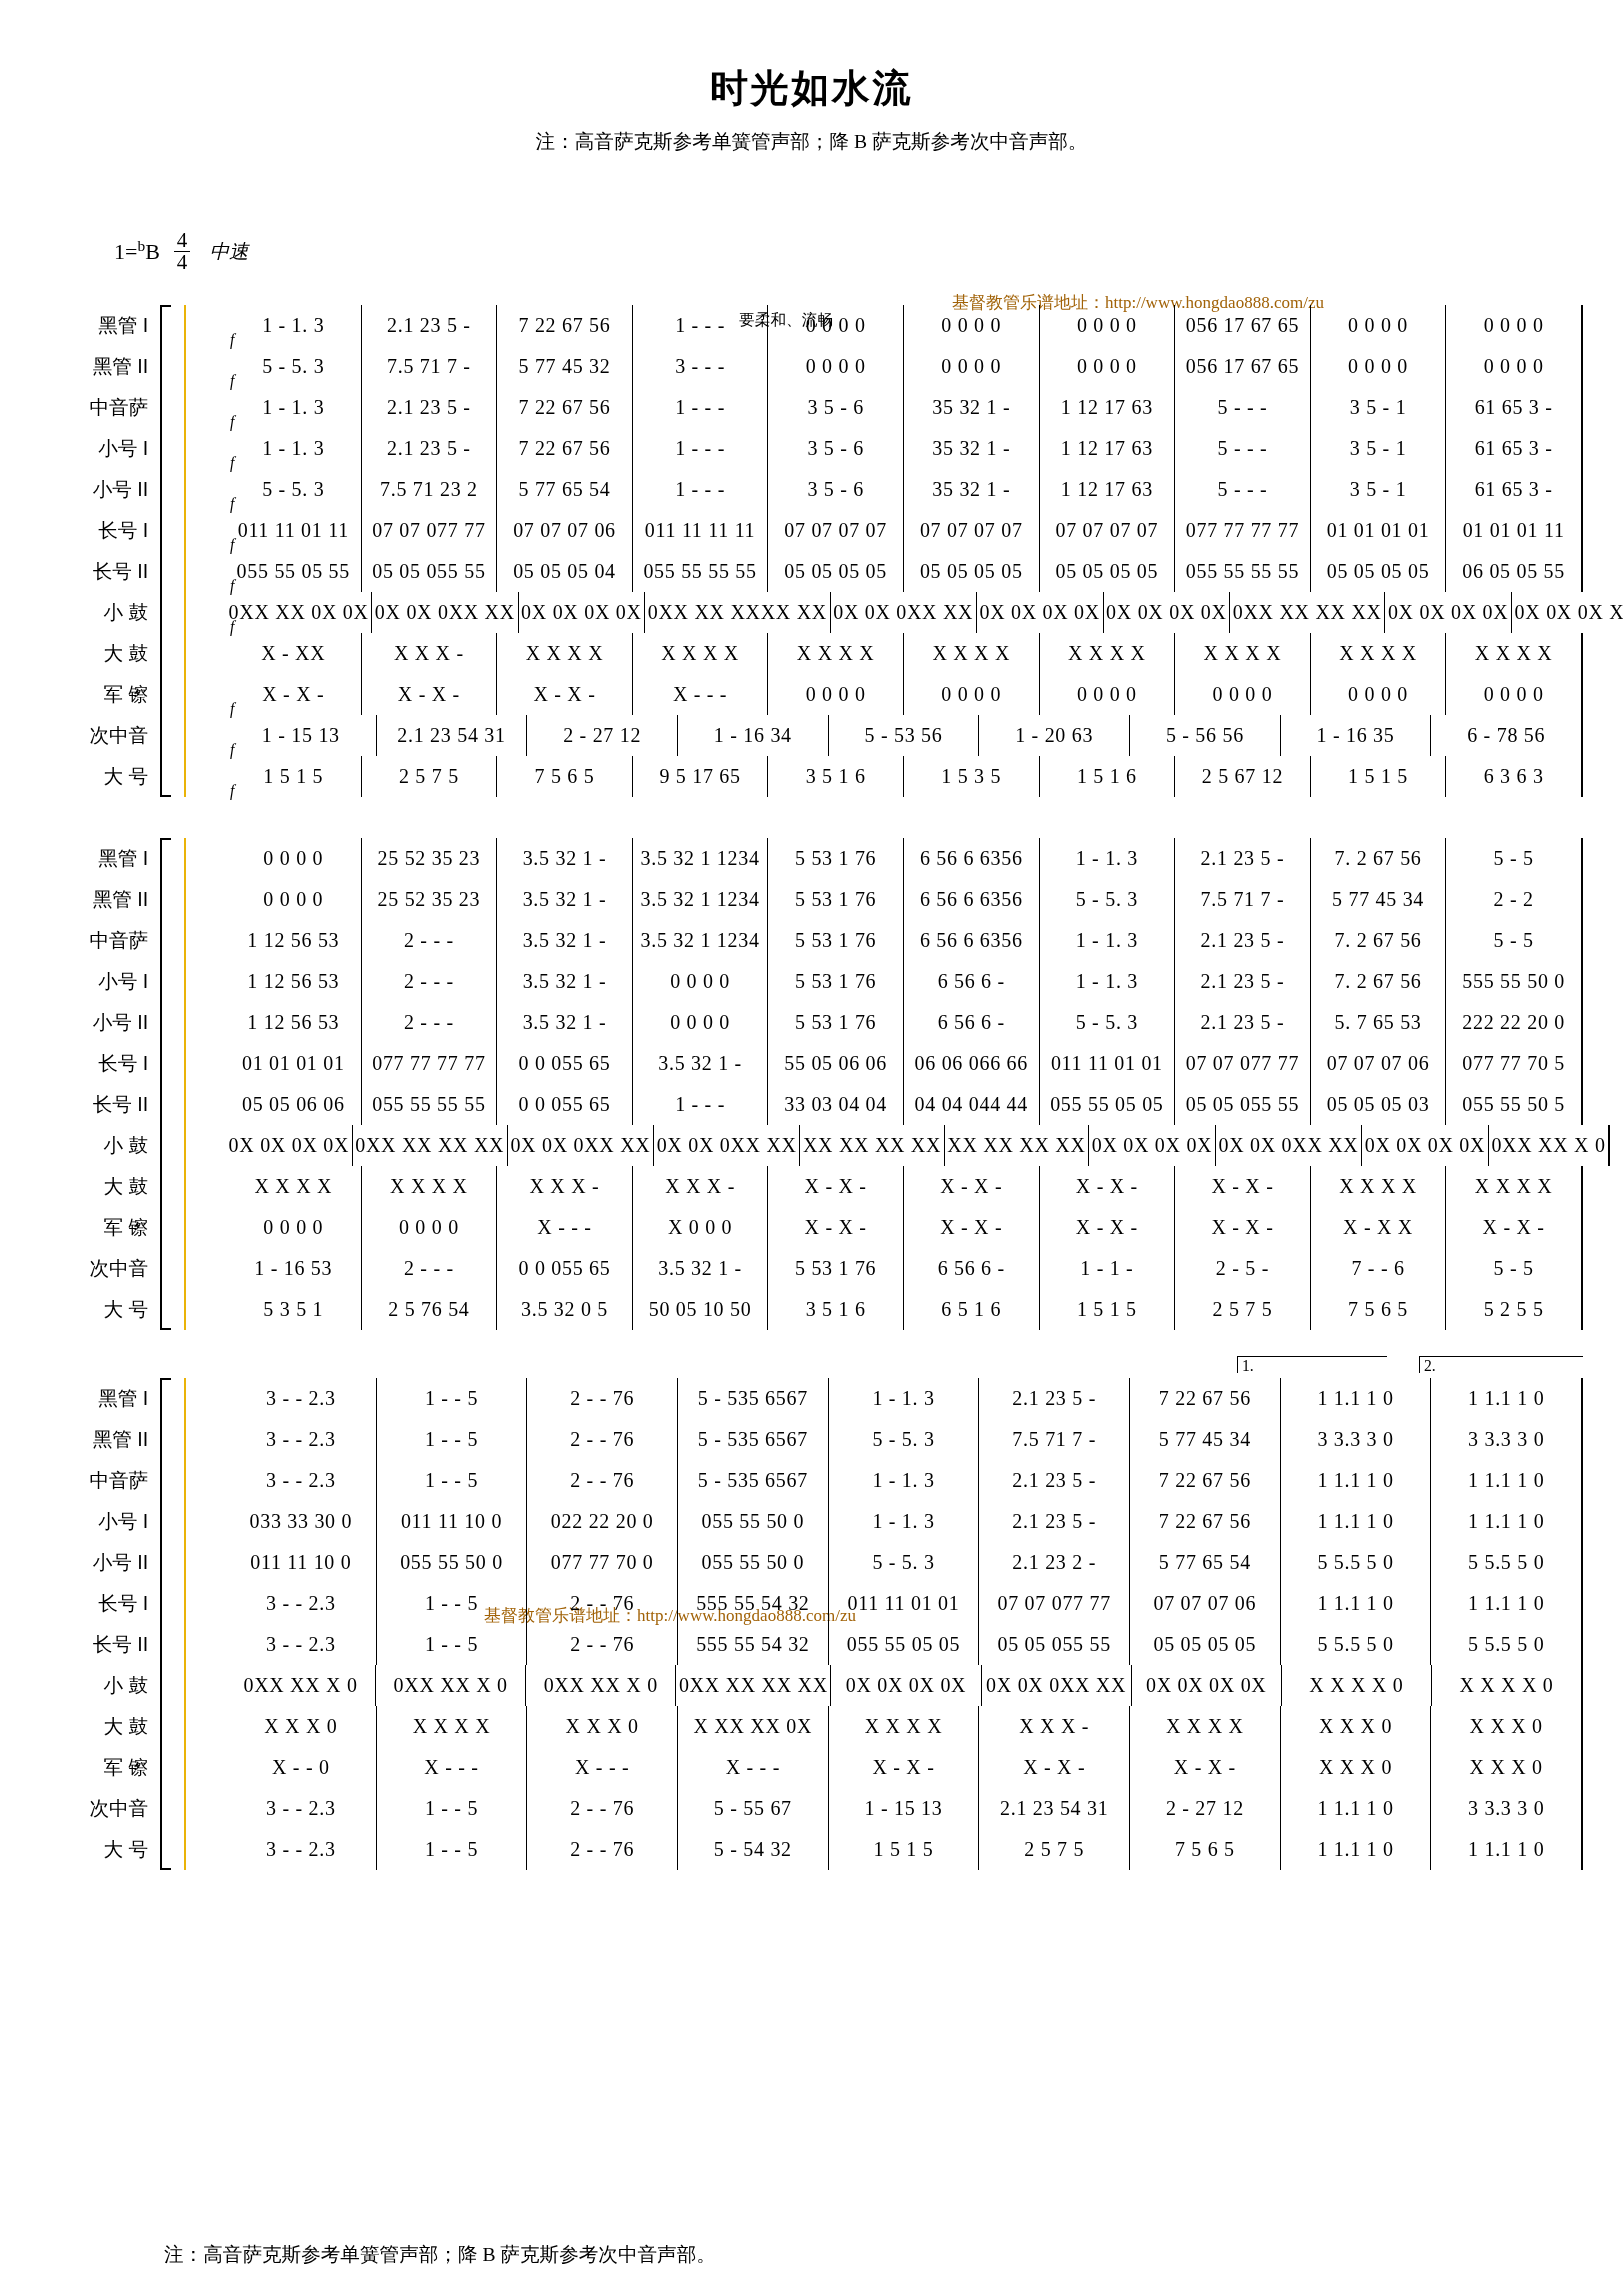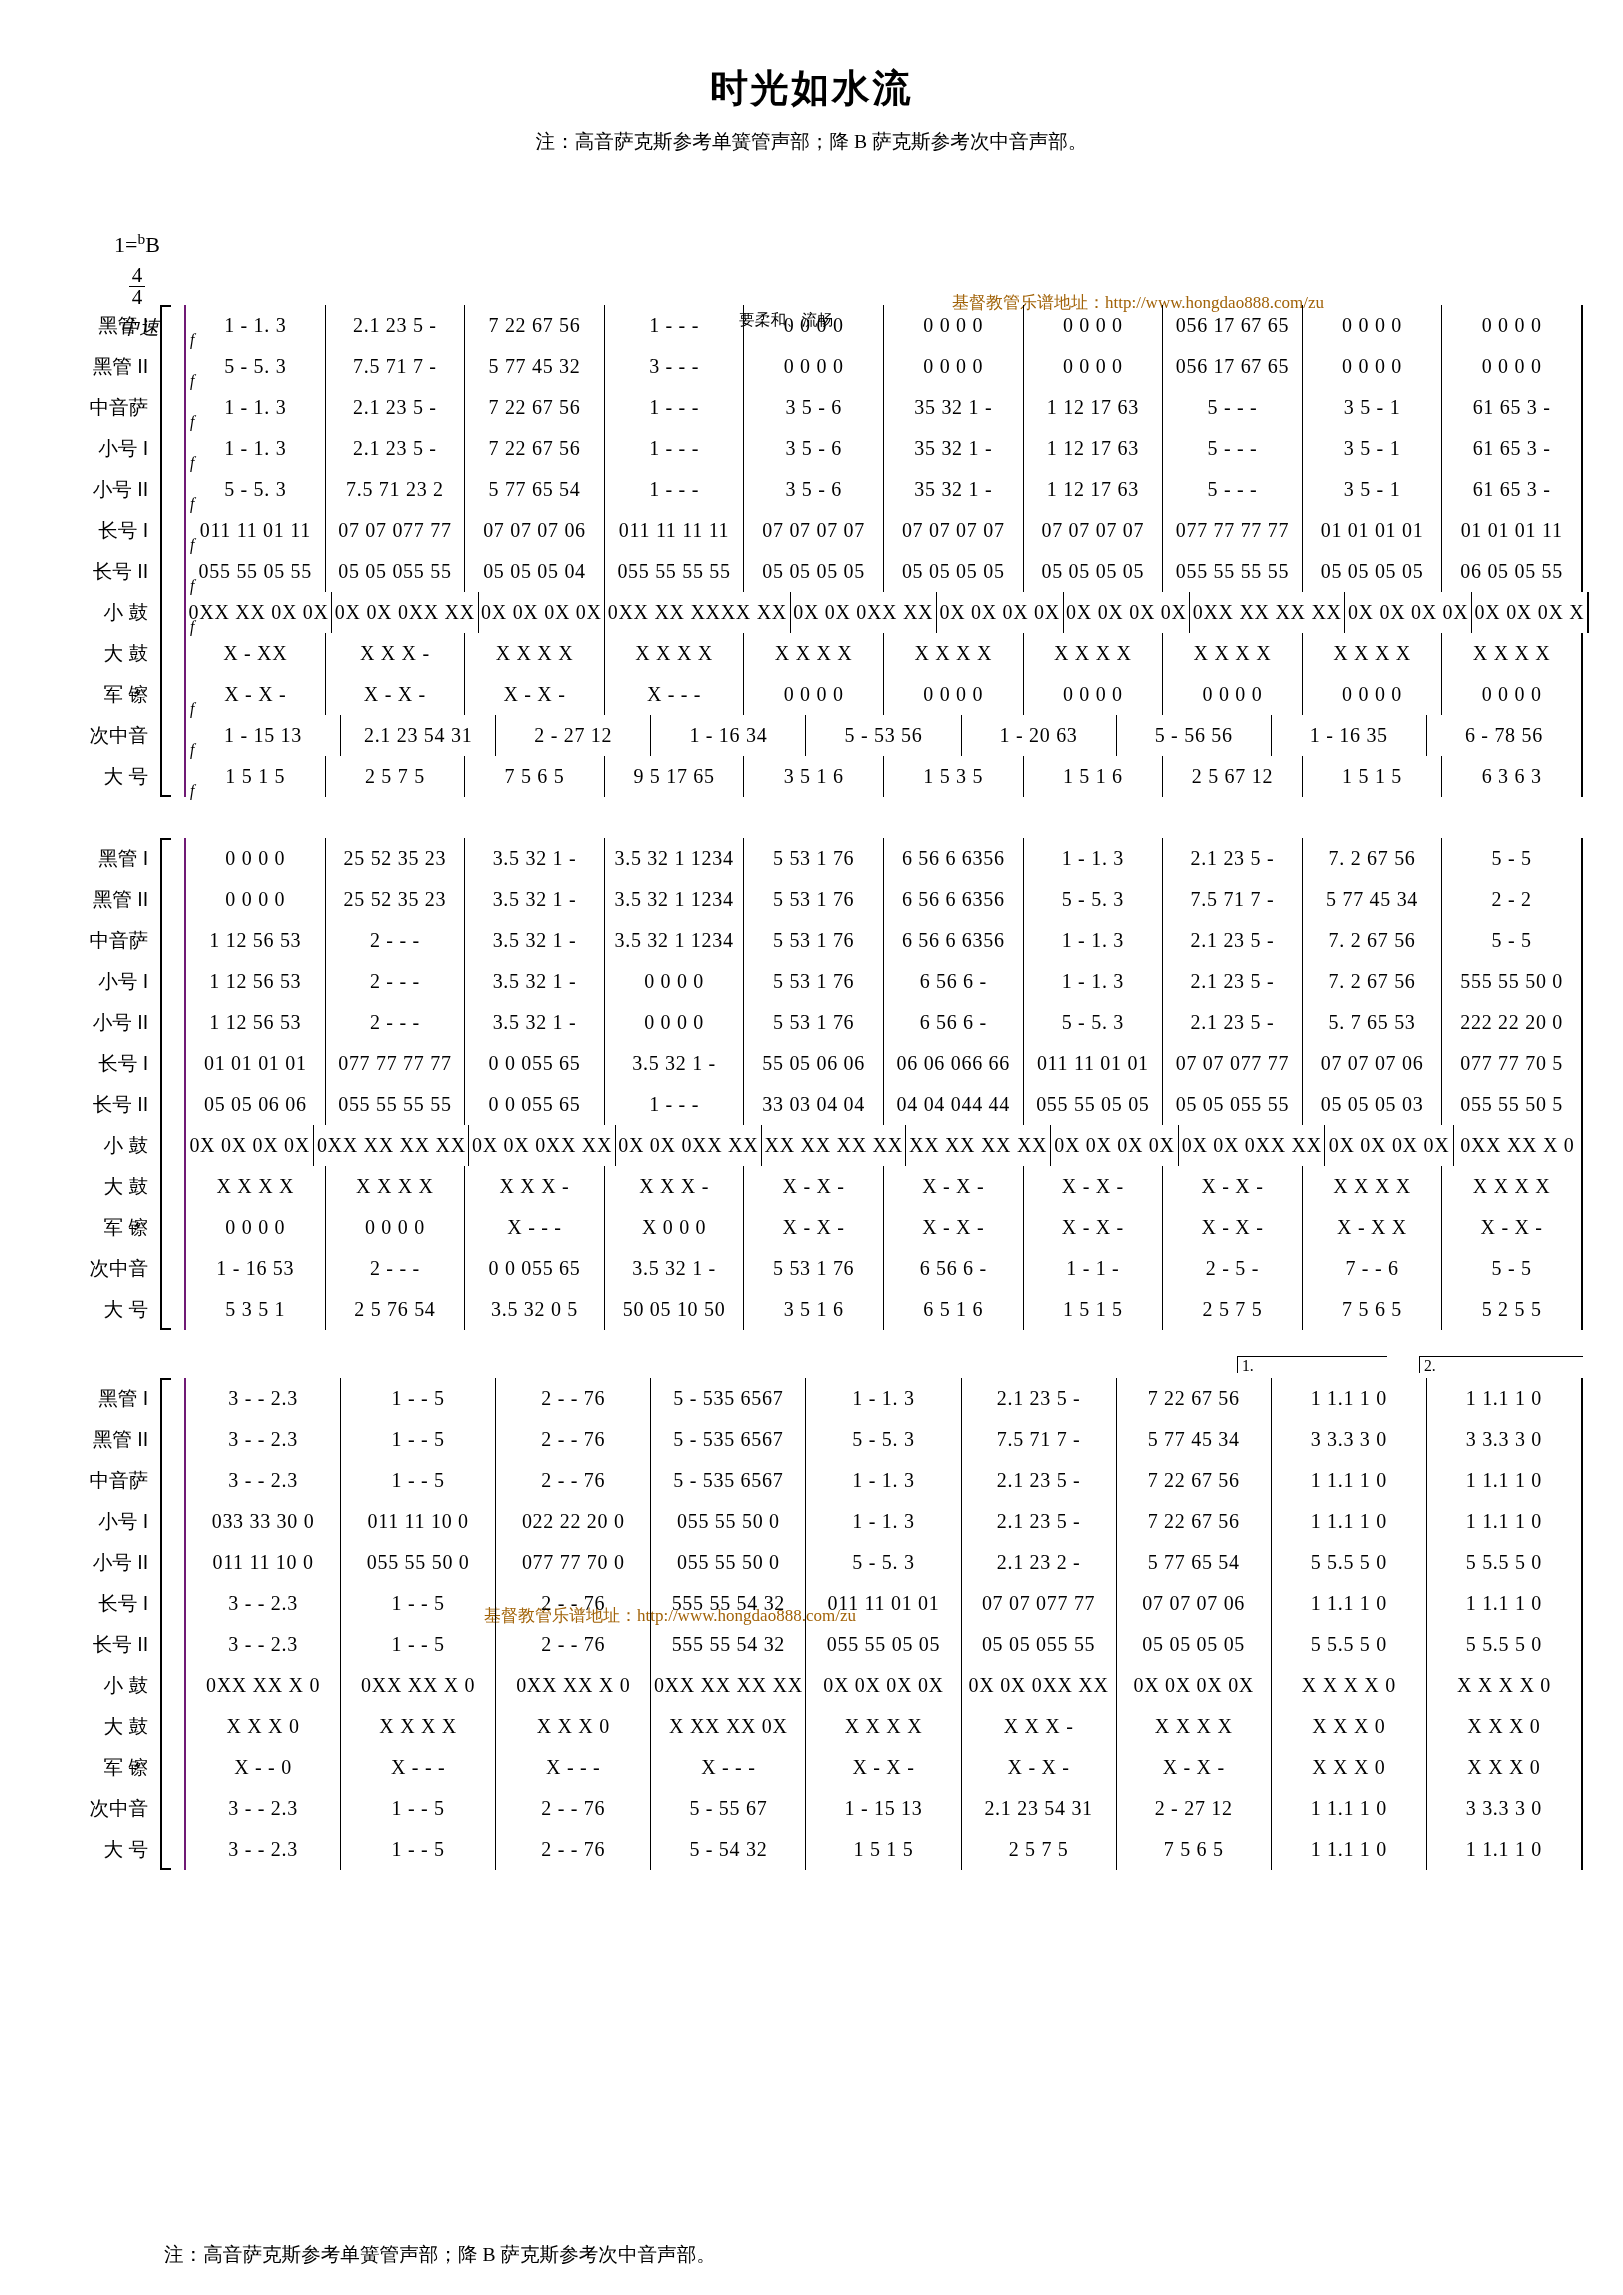--- a/index.html
+++ b/index.html
@@ -38,21 +38,20 @@
   }
   .keysig {
     position: absolute;
     left: 114px;
     top: 167px;
     font-size: 22px;
     font-family: "Liberation Serif", serif;
     display: flex;
     align-items: center;
     gap: 6.5px;
-    flex-direction: column;
   }
   .keysig .frac {
     display: inline-block;
     text-align: center;
     line-height: 1.0;
     font-size: 21px;
     margin: 0 7.9px;
   }
   .keysig .frac .num { display: block; border-bottom: 1.3px solid #000; padding: 0 2.6px;}
   .keysig .frac .den { display: block; padding: 0 2.6px;}
@@ -98,23 +97,24 @@
     padding-right: 11.8px;
     font-size: 19.6px;
     font-family: "Liberation Sans", sans-serif;
     box-sizing: border-box;
     white-space: nowrap;
   }
   .staff {
     flex: 1;
     display: flex;
     align-items: stretch;
-    border-left: 2px solid #701a75;
+    border-left: 2px solid #eab308;
     position: relative;
     height: 100%;
+    padding-left: 40px;
   }
   .measure {
     flex: 1;
     border-right: 1.3px solid #000;
     display: flex;
     align-items: center;
     justify-content: center;
     font-size: 20px;
     font-family: "Liberation Serif", serif;
     letter-spacing: 0.7px;

